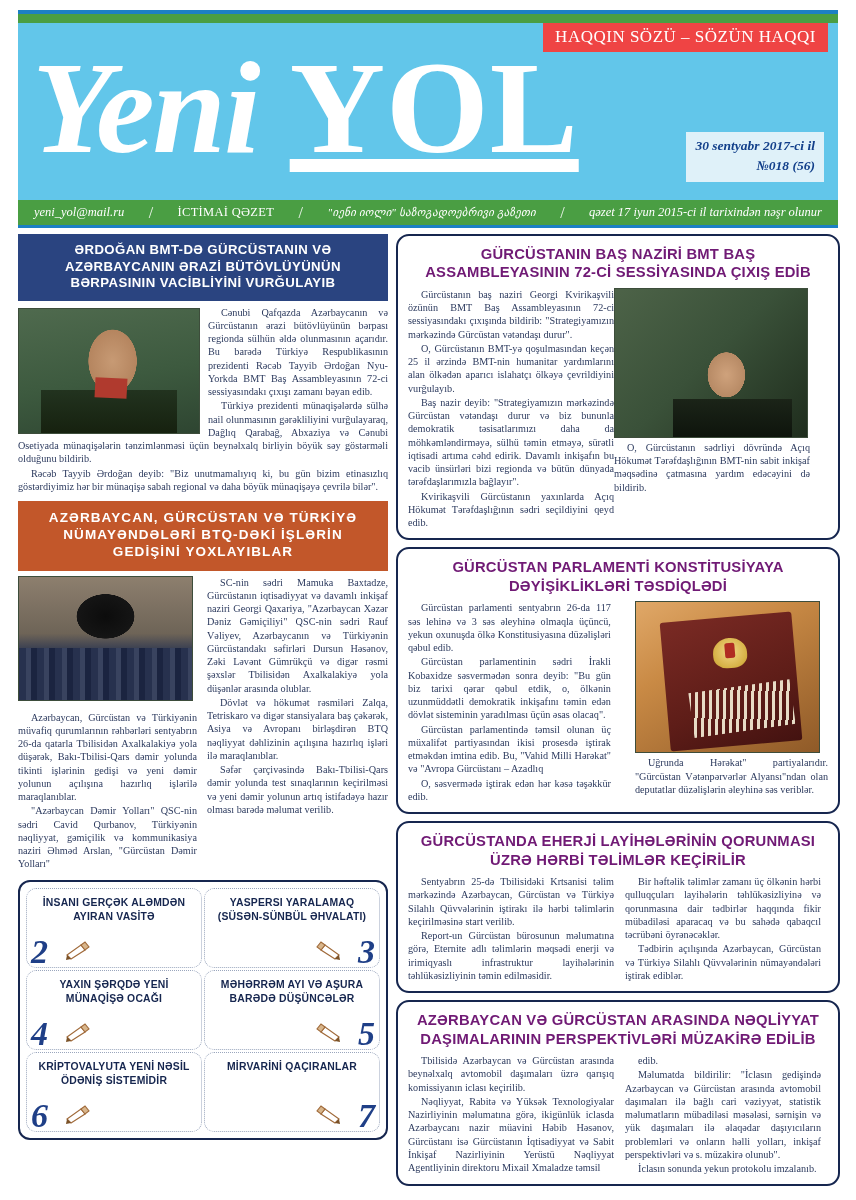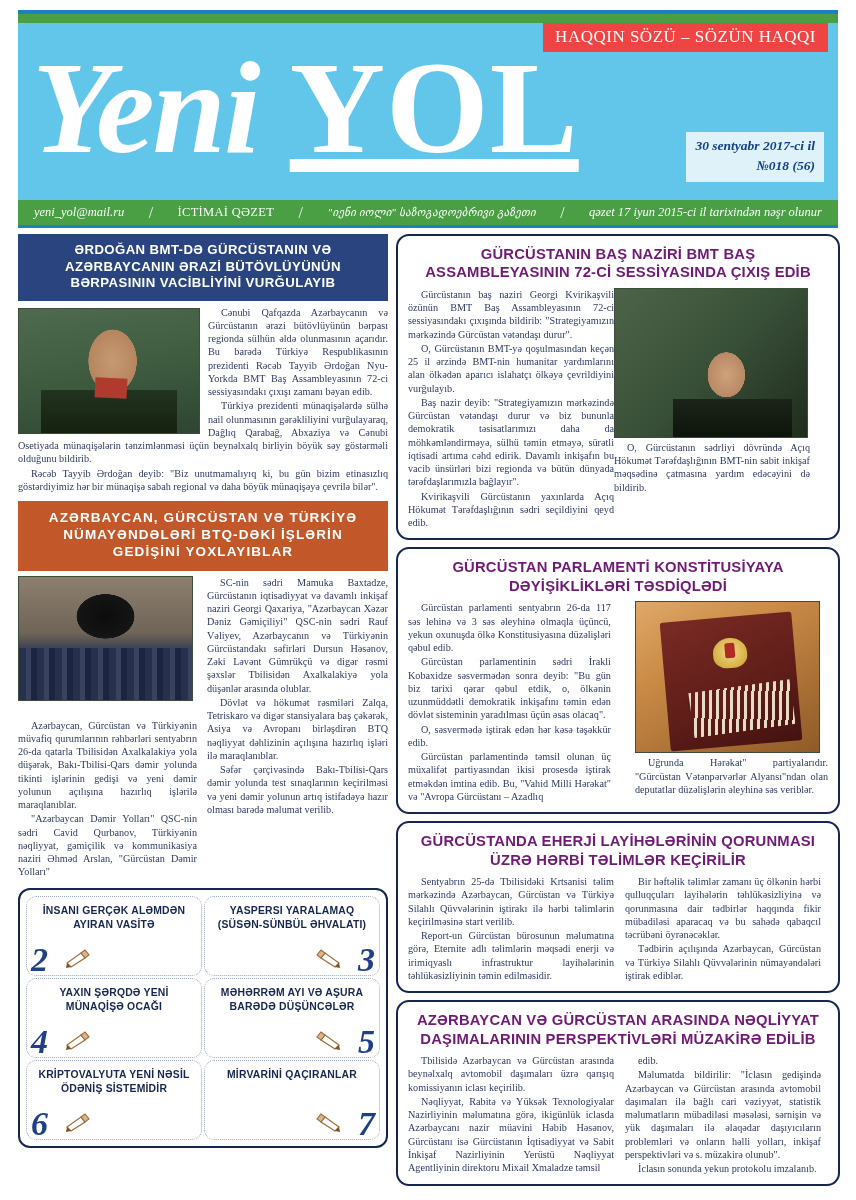--- a/index.html
+++ b/index.html
@@ -333,21 +333,21 @@
           <p>Türkiyə prezidenti münaqişələrdə sülhə nail olunmasının gərəkliliyini vurğulayaraq, Dağlıq Qarabağ, Abxaziya və Cənubi Osetiyada münaqişələrin tənzimlənməsi üçün beynəlxalq birliyin böyük səy göstərməli olduğunu bildirib.</p>
           <p>Rəcəb Tayyib Ərdoğan deyib: "Biz unutmamalıyıq ki, bu gün bizim etinasızlıq göstərdiyimiz hər bir münaqişə sabah regional və daha böyük münaqişəyə çevrilə bilər".</p>
         </div>
       </div>
 
       <div style="margin-top:7px;">
         <div class="headline orange">AZƏRBAYCAN, GÜRCÜSTAN VƏ TÜRKİYƏ NÜMAYƏNDƏLƏRİ BTQ-DƏKİ İŞLƏRİN GEDİŞİNİ YOXLAYIBLAR</div>
         <div style="display:flex; gap:10px; margin-top:5px;">
           <div style="width:179px;">
             <div class="photo ph-tunnel"></div>
-            <div class="body-text" style="padding-top:18px;">
+            <div class="body-text" style="padding-top:10px;">
               <p>Azərbaycan, Gürcüstan və Türkiyənin müvafiq qurumlarının rəhbərləri sentyabrın 26-da qatarla Tbilisidən Axalkalakiyə yola düşərək, Bakı-Tbilisi-Qars dəmir yolunda tikinti işlərinin gedişi və yeni dəmir yolunun açılışına hazırlıq işlərilə maraqlanıblar.</p>
               <p>"Azərbaycan Dəmir Yolları" QSC-nin sədri Cavid Qurbanov, Türkiyənin nəqliyyat, gəmiçilik və kommunikasiya naziri Əhməd Arslan, "Gürcüstan Dəmir Yolları"</p>
             </div>
           </div>
           <div class="body-text" style="width:181px;">
             <p>SC-nin sədri Mamuka Baxtadze, Gürcüstanın iqtisadiyyat və davamlı inkişaf naziri Georgi Qaxariya, "Azərbaycan Xəzər Dəniz Gəmiçiliyi" QSC-nin sədri Rauf Vəliyev, Azərbaycanın və Türkiyənin Gürcüstandakı səfirləri Dursun Həsənov, Zəki Ləvənt Gümrükçü və digər rəsmi şəxslər Tbilisidən Axalkalakiyə yola düşənlər arasında olublar.</p>
             <p>Dövlət və hökumət rəsmiləri Zalqa, Tetriskaro və digər stansiyalara baş çəkərək, Asiya və Avropanı birləşdirən BTQ nəqliyyat dəhlizinin açılışına hazırlıq işləri ilə maraqlanıblar.</p>
             <p>Səfər çərçivəsində Bakı-Tbilisi-Qars dəmir yolunda test sınaqlarının keçirilməsi və yeni dəmir yolunun artıq istifadəyə hazır olması barədə məlumat verilib.</p>
           </div>
         </div>
@@ -440,22 +440,22 @@
           </div>
         </div>
       </div>
 
       <div class="rbox">
         <div class="headline plain">GÜRCÜSTAN PARLAMENTİ KONSTİTUSİYAYA DƏYİŞİKLİKLƏRİ TƏSDİQLƏDİ</div>
         <div style="display:flex; gap:24px;">
           <div class="body-text" style="width:206px;">
             <p>Gürcüstan parlamenti sentyabrın 26-da 117 səs lehinə və 3 səs əleyhinə olmaqla üçüncü, yekun oxunuşda ölkə Konstitusiyasına düzəlişləri qəbul edib.</p>
             <p>Gürcüstan parlamentinin sədri İrakli Kobaxidze səsvermədən sonra deyib: "Bu gün biz tarixi qərar qəbul etdik, o, ölkənin uzunmüddətli demokratik inkişafını təmin edən dövlət sisteminin yaradılması üçün əsas olacaq".</p>
+            <p>Gürcüstan parlamentində təmsil olunan üç müxalifət partiyasından ikisi prosesdə iştirak etməkdən imtina edib. Bu, "Vahid Milli Hərəkat" və "Avropa Gürcüstanı – Azadlıq</p>
             <p>O, səsvermədə iştirak edən hər kəsə təşəkkür edib.</p>
-            <p>Gürcüstan parlamentində təmsil olunan üç müxalifət partiyasından ikisi prosesdə iştirak etməkdən imtina edib. Bu, "Vahid Milli Hərəkat" və "Avropa Gürcüstanı – Azadlıq</p>
           </div>
           <div style="width:196px;">
             <div class="photo ph-constitution">
               <div class="emblem"></div>
               <div class="geo-script"></div>
             </div>
             <div class="body-text" style="padding-top:3px;">
               <p>Uğrunda Hərəkat" partiyalarıdır. "Gürcüstan Vətənpərvərlər Alyansı"ndan olan deputatlar düzəlişlərin əleyhinə səs veriblər.</p>
             </div>
           </div>

